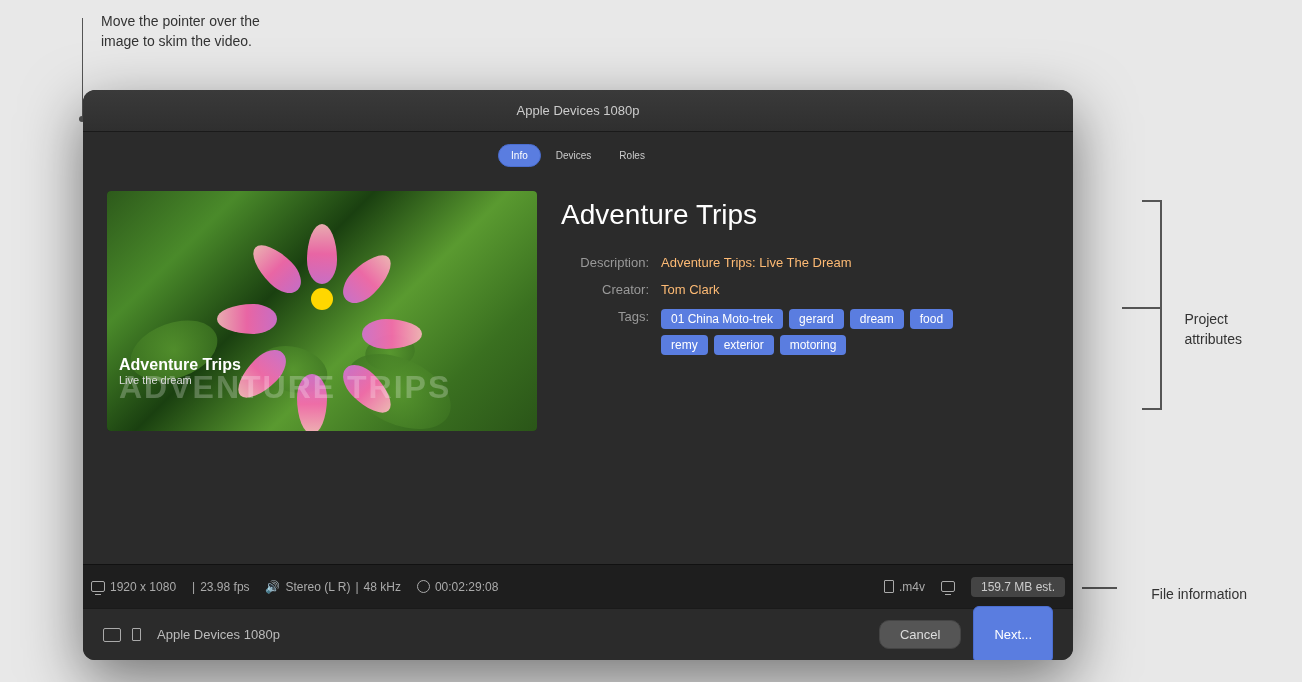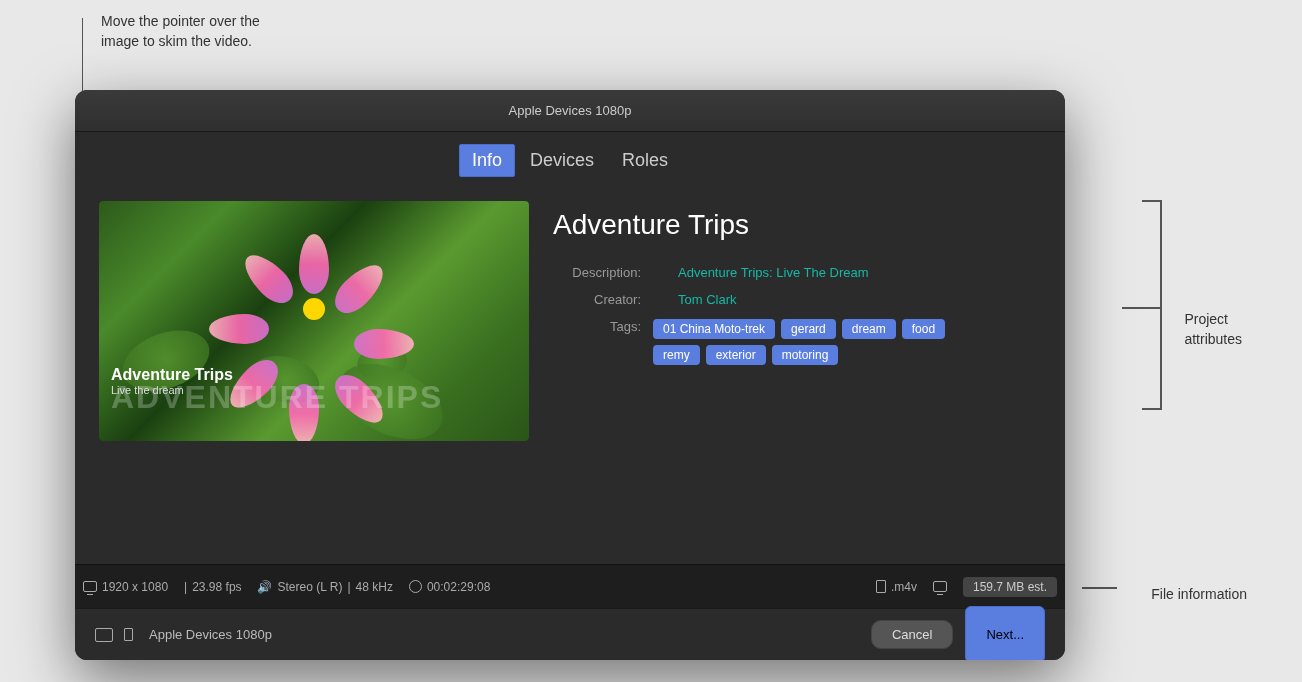--- a/index.html
+++ b/index.html
@@ -81,21 +81,21 @@
       right: 185px;
       width: 35px;
       height: 2px;
       background: #555;
     }
 
     
     .dialog {
       position: absolute;
       top: 90px;
-      left: 75px;
+      left: 83px;
       width: 990px;
       height: 570px;
       background: #2b2b2b;
       border-radius: 12px;
       box-shadow: 0 20px 60px rgba(0,0,0,0.5);
       display: flex;
       flex-direction: column;
       overflow: hidden;
     }
 
@@ -120,24 +120,24 @@
     .tabs-bar {
       display: flex;
       justify-content: center;
       align-items: center;
       padding: 12px 0 8px;
       gap: 2px;
       flex-shrink: 0;
     }
     .tab {
       padding: 5px 12px;
-      font-size: 18px;
+      font-size: 10px;
       color: #ccc;
       cursor: pointer;
-      border-radius: 2px;
+      border-radius: 12px;
       border: 1px solid transparent;
     }
     .tab.active {
       background: #5a7de0;
       color: #fff;
       border-color: #4a6dd0;
     }
 
     
     .content-area {
@@ -260,22 +260,21 @@
       font-size: 13px;
     }
     .info-label {
       color: #999;
       width: 100px;
       text-align: right;
       padding-right: 12px;
       flex-shrink: 0;
     }
     .info-value {
-      color: #14b8a6;
-      margin-left: 25px;
+      color: #fdba74;
     }
     .tags-container {
       display: flex;
       flex-wrap: wrap;
       gap: 6px;
       max-width: 320px;
     }
     .tag {
       background: #5a7de0;
       color: #fff;
@@ -336,21 +335,21 @@
       background: #555;
       color: #ddd;
       border: 1px solid #444;
       border-radius: 10px;
       font-size: 13px;
       cursor: pointer;
     }
     .btn-next {
       padding: 20px 20px;
       background: #5a7de0;
-      color: #000000;
+      color: #ffffff;
       border: 1px solid #4a6dd0;
       border-radius: 6px;
       font-size: 13px;
       cursor: pointer;
       font-weight: 500;
     }
 
     
     .icon-monitor {
       display: inline-block;

